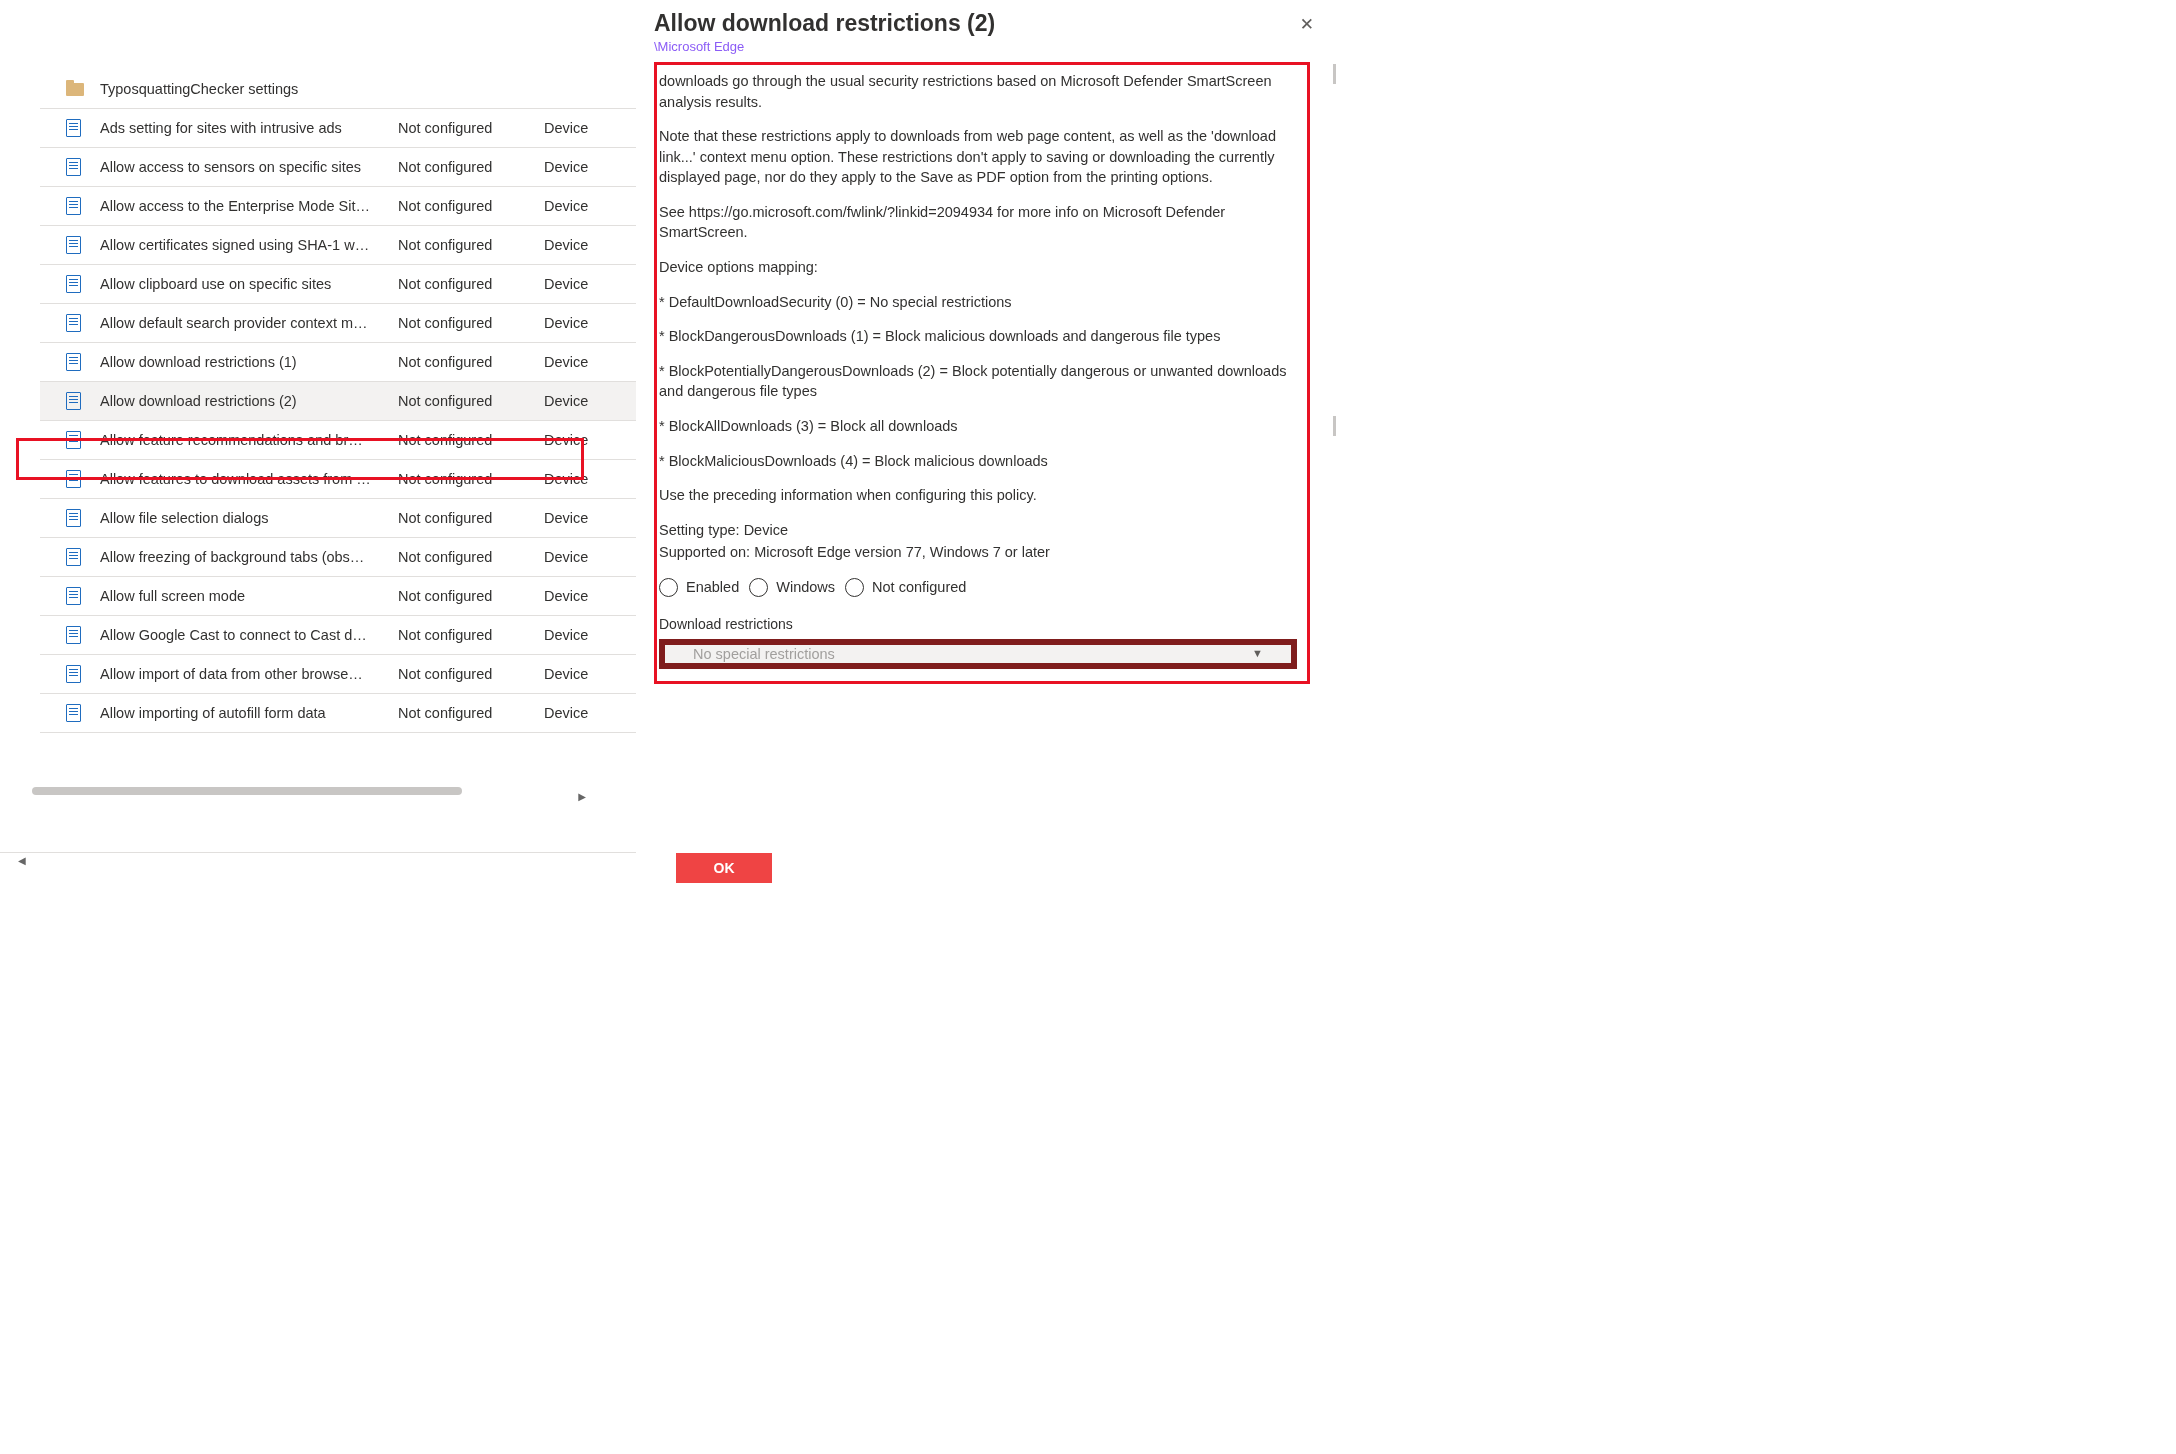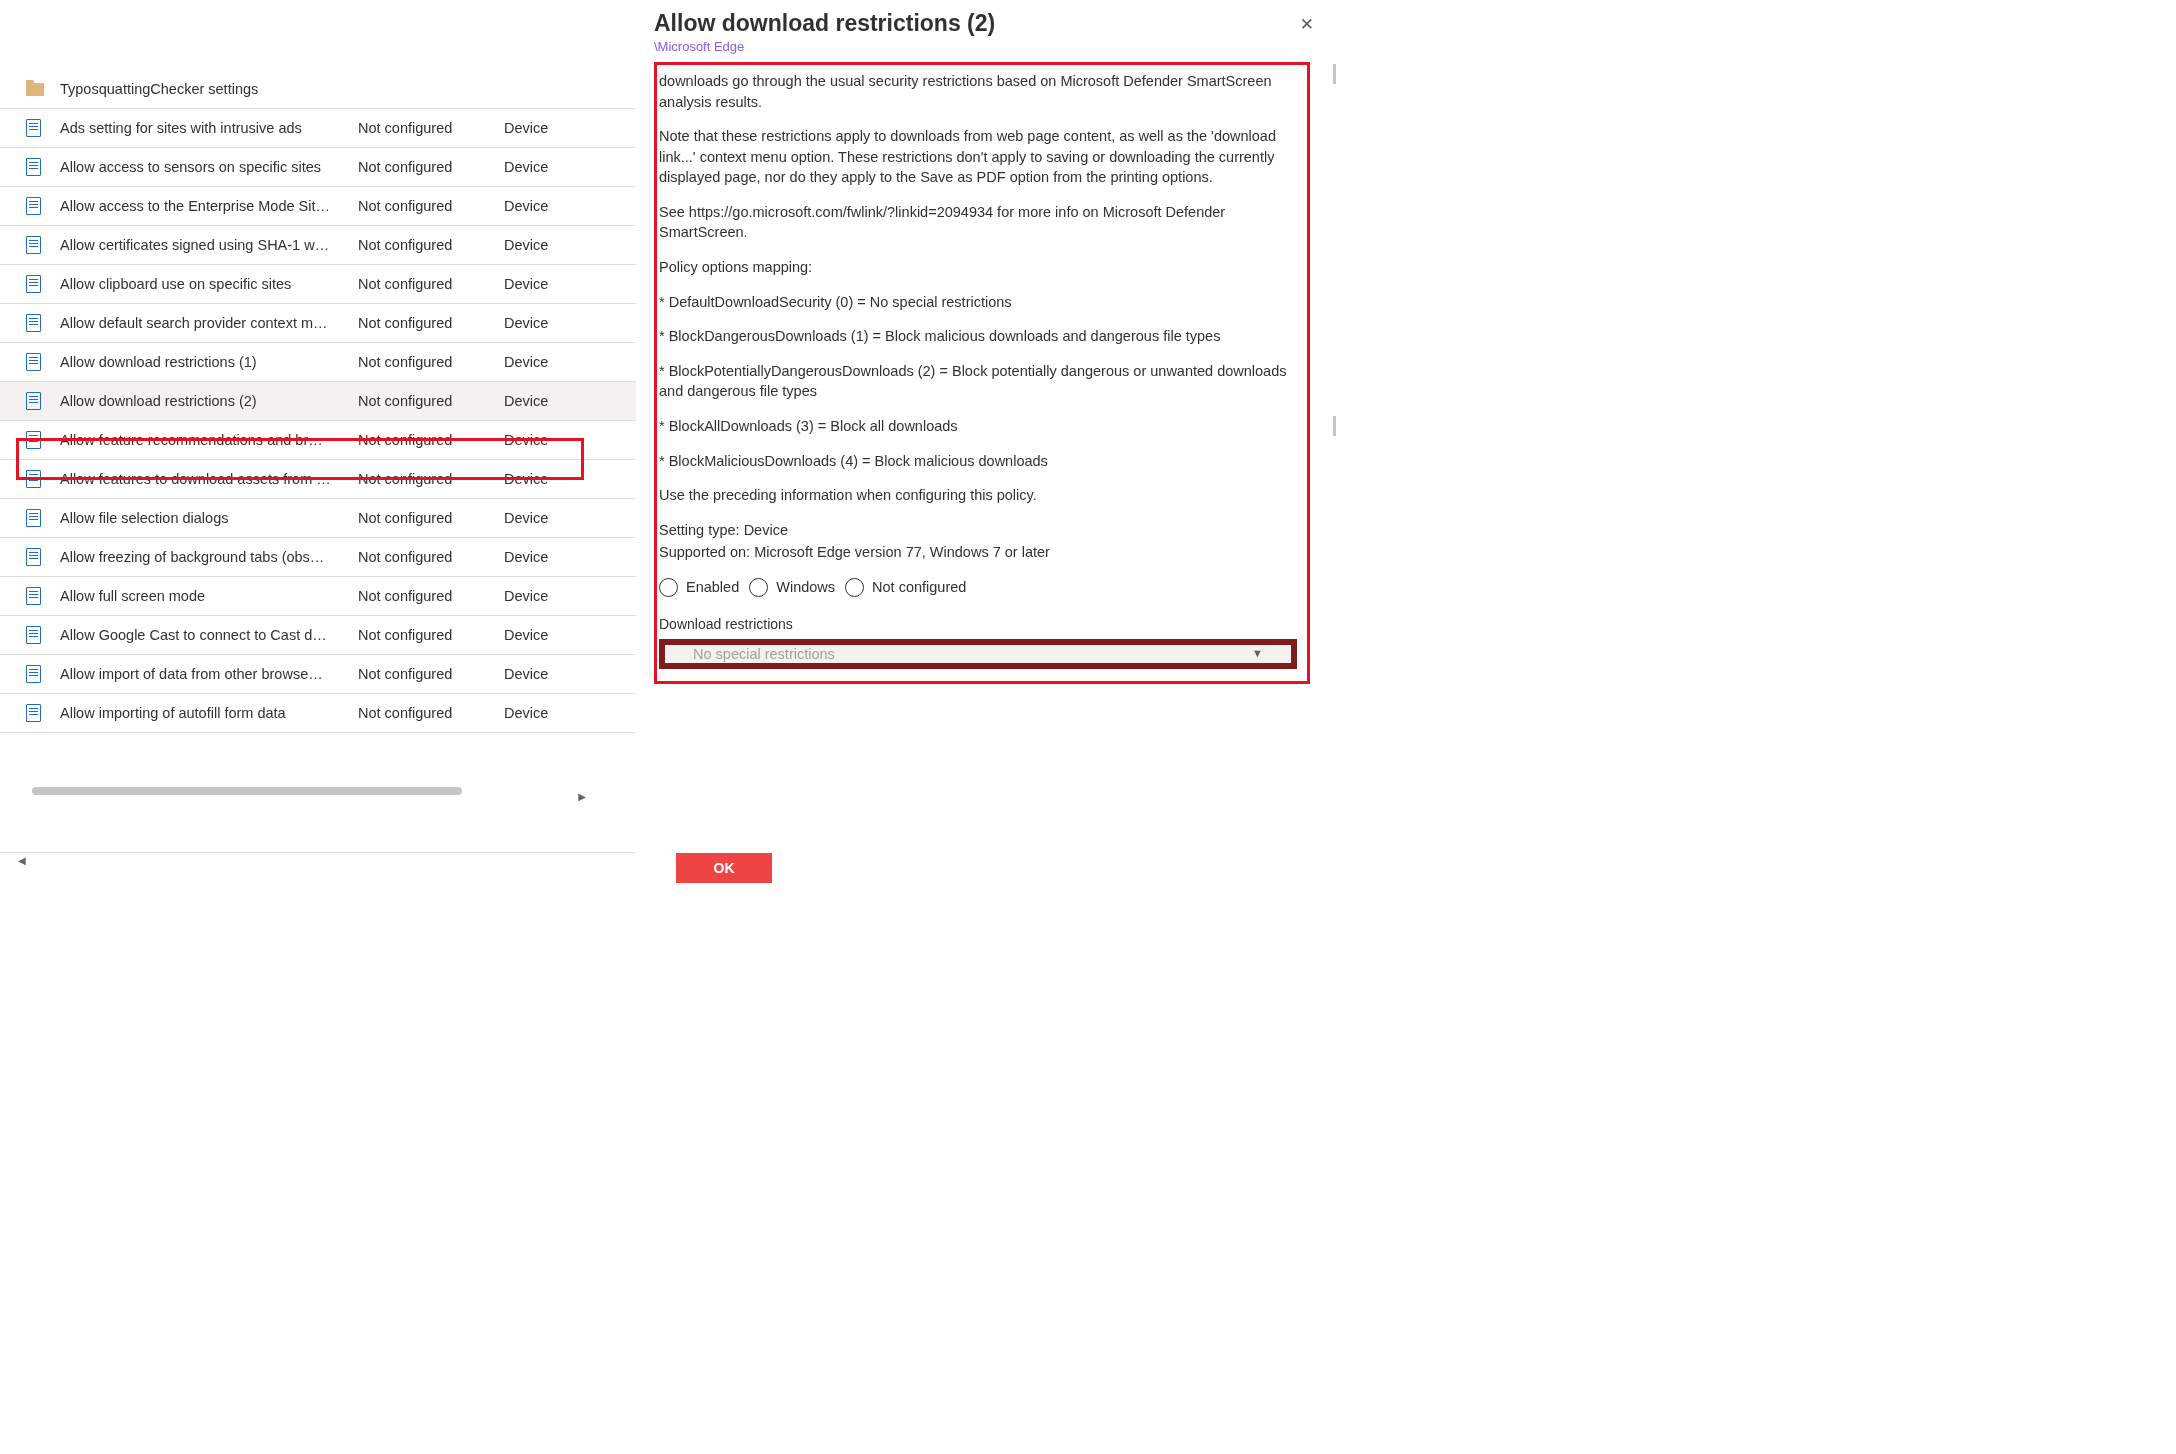--- a/index.html
+++ b/index.html
@@ -1,21 +1,21 @@
 <!DOCTYPE html>
 <html><head>
 <meta charset="utf-8">
 <style>
   * { box-sizing: border-box; }
   html, body { margin:0; padding:0; font-family: "Segoe UI", Arial, sans-serif; font-size:14.5px; color:#323130; background:#fff; }
   .page { width:1338px; height:895px; position:relative; display:flex; }
   .left { width:636px; border-right:0; position:relative; padding-top:70px; }
   .rows-wrap { position:relative; }
   .rows { }
-  .row { display:flex; align-items:center; height:39px; border-bottom:1px solid #e1dfdd; padding-left:26px; }
+  .row { display:flex; align-items:center; height:39px; border-bottom:1px solid #e1dfdd; padding-left:26px;margin-left:40px; }
   .row.folder .icon-slot { color:#dcb67a; }
   .icon-slot { width:34px; display:flex; align-items:center; }
   .icon-doc { width:15px; height:18px; border:1px solid #1f6cbf; position:relative; border-radius:1px; }
   .icon-doc::before { content:""; position:absolute; top:3px; left:2px; right:2px; height:1px; background:#1f6cbf; box-shadow:0 3px 0 #1f6cbf, 0 6px 0 #1f6cbf; }
   .icon-folder { width:18px; height:13px; background:#dcb67a; border-radius:1px; position:relative; }
   .icon-folder::before { content:""; position:absolute; top:-3px; left:0; width:8px; height:4px; background:#dcb67a; border-radius:1px 1px 0 0; }
   .c-name { width:298px; padding-right:8px; overflow:hidden; text-overflow:ellipsis; white-space:nowrap; }
   .c-state { width:146px; }
   .c-type  { flex:1; }
   .row.selected { background:#f3f2f1; }
@@ -208,21 +208,21 @@
 
   <div class="right">
     <div class="close-x">✕</div>
     <div class="panel-title">Allow download restrictions (2)</div>
     <div class="panel-sub">\Microsoft Edge</div>
 
     <div class="desc-box">
       <p>downloads go through the usual security restrictions based on Microsoft Defender SmartScreen analysis results.</p>
       <p>Note that these restrictions apply to downloads from web page content, as well as the 'download link...' context menu option. These restrictions don't apply to saving or downloading the currently displayed page, nor do they apply to the Save as PDF option from the printing options.</p>
       <p>See https://go.microsoft.com/fwlink/?linkid=2094934 for more info on Microsoft Defender SmartScreen.</p>
-      <p>Policy options mapping:</p>
+      <p>Device options mapping:</p>
       <p>* DefaultDownloadSecurity (0) = No special restrictions</p>
       <p>* BlockDangerousDownloads (1) = Block malicious downloads and dangerous file types</p>
       <p>* BlockPotentiallyDangerousDownloads (2) = Block potentially dangerous or unwanted downloads and dangerous file types</p>
       <p>* BlockAllDownloads (3) = Block all downloads</p>
       <p>* BlockMaliciousDownloads (4) = Block malicious downloads</p>
       <p>Use the preceding information when configuring this policy.</p>
       <p class="nogap">Setting type: Device</p>
       <p>Supported on: Microsoft Edge version 77, Windows 7 or later</p>
 
       <div class="radio-row">

